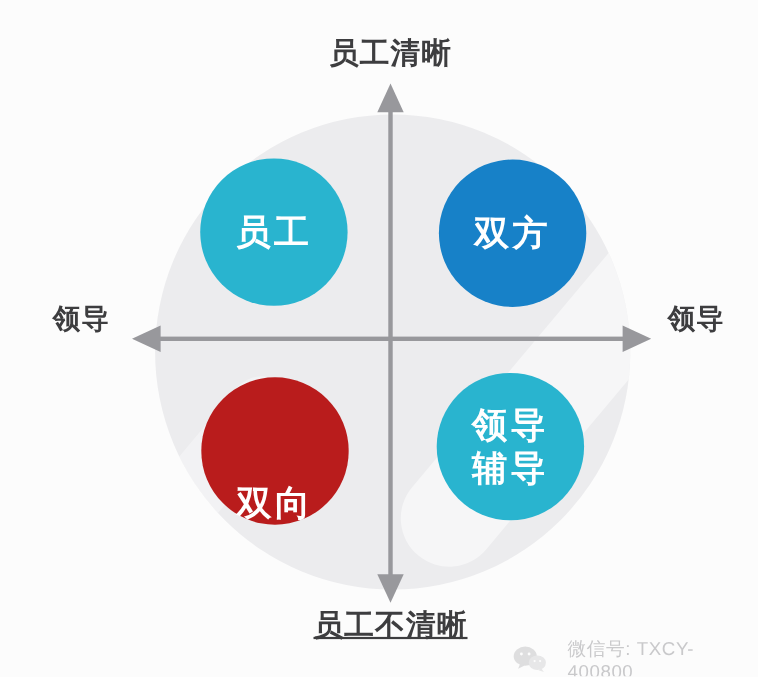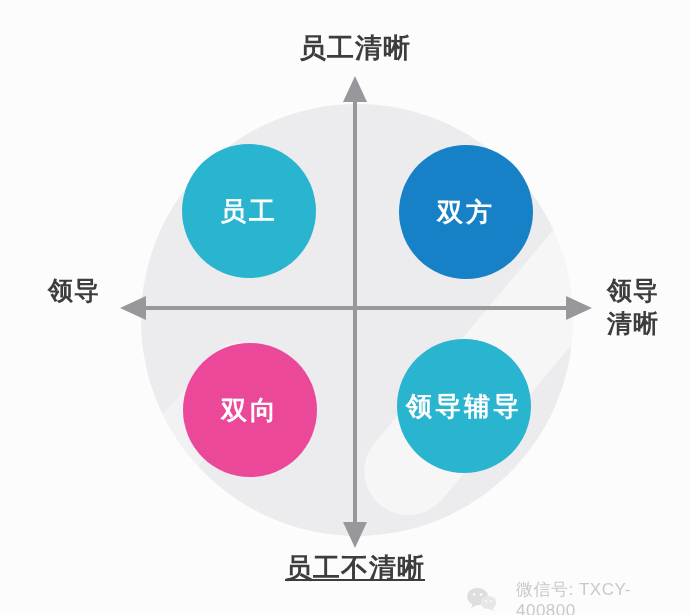--- a/index.html
+++ b/index.html
@@ -35,22 +35,22 @@
     font-size:27px;text-align:center;letter-spacing:1px;
   }
   .axis-label.top{left:255px;top:30px;width:200px;}
   .axis-label.bottom{left:230px;top:550px;width:250px;text-decoration:underline;}
   .axis-label.side{line-height:33px;font-size:25px;}
   .axis-label.leftside{left:14px;top:274px;width:120px;}
   .axis-label.rightside{left:590px;top:274px;width:86px;}
   
   .quadrant{
     position:absolute;width:134px;height:134px;border-radius:50%;
-    display:flex;flex-direction:row;align-items:center;justify-content:center;
-    color:#ffffff;font-weight:700;font-size:26px;line-height:39px;
+    display:flex;flex-direction:column;align-items:center;justify-content:center;
+    color:#ffffff;font-weight:700;font-size:32px;line-height:39px;
     letter-spacing:3px;text-align:center;
   }
   .quadrant.tl{left:182px;top:144px;}
   .quadrant.tr{left:399px;top:145px;}
   .quadrant.bl{left:183px;top:343px;}
   .quadrant.br{left:397px;top:339px;}
   
   .footer{
     position:absolute;left:466px;top:578px;
     display:flex;align-items:center;gap:19px;
@@ -74,30 +74,29 @@
   <div class="arrowhead left"></div>
   <div class="arrowhead right"></div>
 
   <div class="axis-label top">员工清晰</div>
   <div class="axis-label bottom">员工不清晰</div>
   <div class="axis-label side leftside">
     <div>领导</div>
   </div>
   <div class="axis-label side rightside">
     <div>领导</div>
-    <div>清晰</div>
   </div>
 
   <div class="quadrant tl" style="background: rgb(41, 180, 207);">
     <div>员工</div>
   </div>
   <div class="quadrant tr" style="background: rgb(23, 129, 200);">
     <div>双方</div>
   </div>
-  <div class="quadrant bl" style="background: #ec4899;">
+  <div class="quadrant bl" style="background: #b91c1c; justify-content: flex-end;">
     <div>双向</div>
   </div>
   <div class="quadrant br" style="background: rgb(41, 180, 207);">
     <div>领导</div>
     <div>辅导</div>
   </div>
 
   <div class="footer">
     <span style="display:inline-flex;">
       <svg width="31" height="25" viewBox="0 0 31 25" xmlns="http://www.w3.org/2000/svg">

